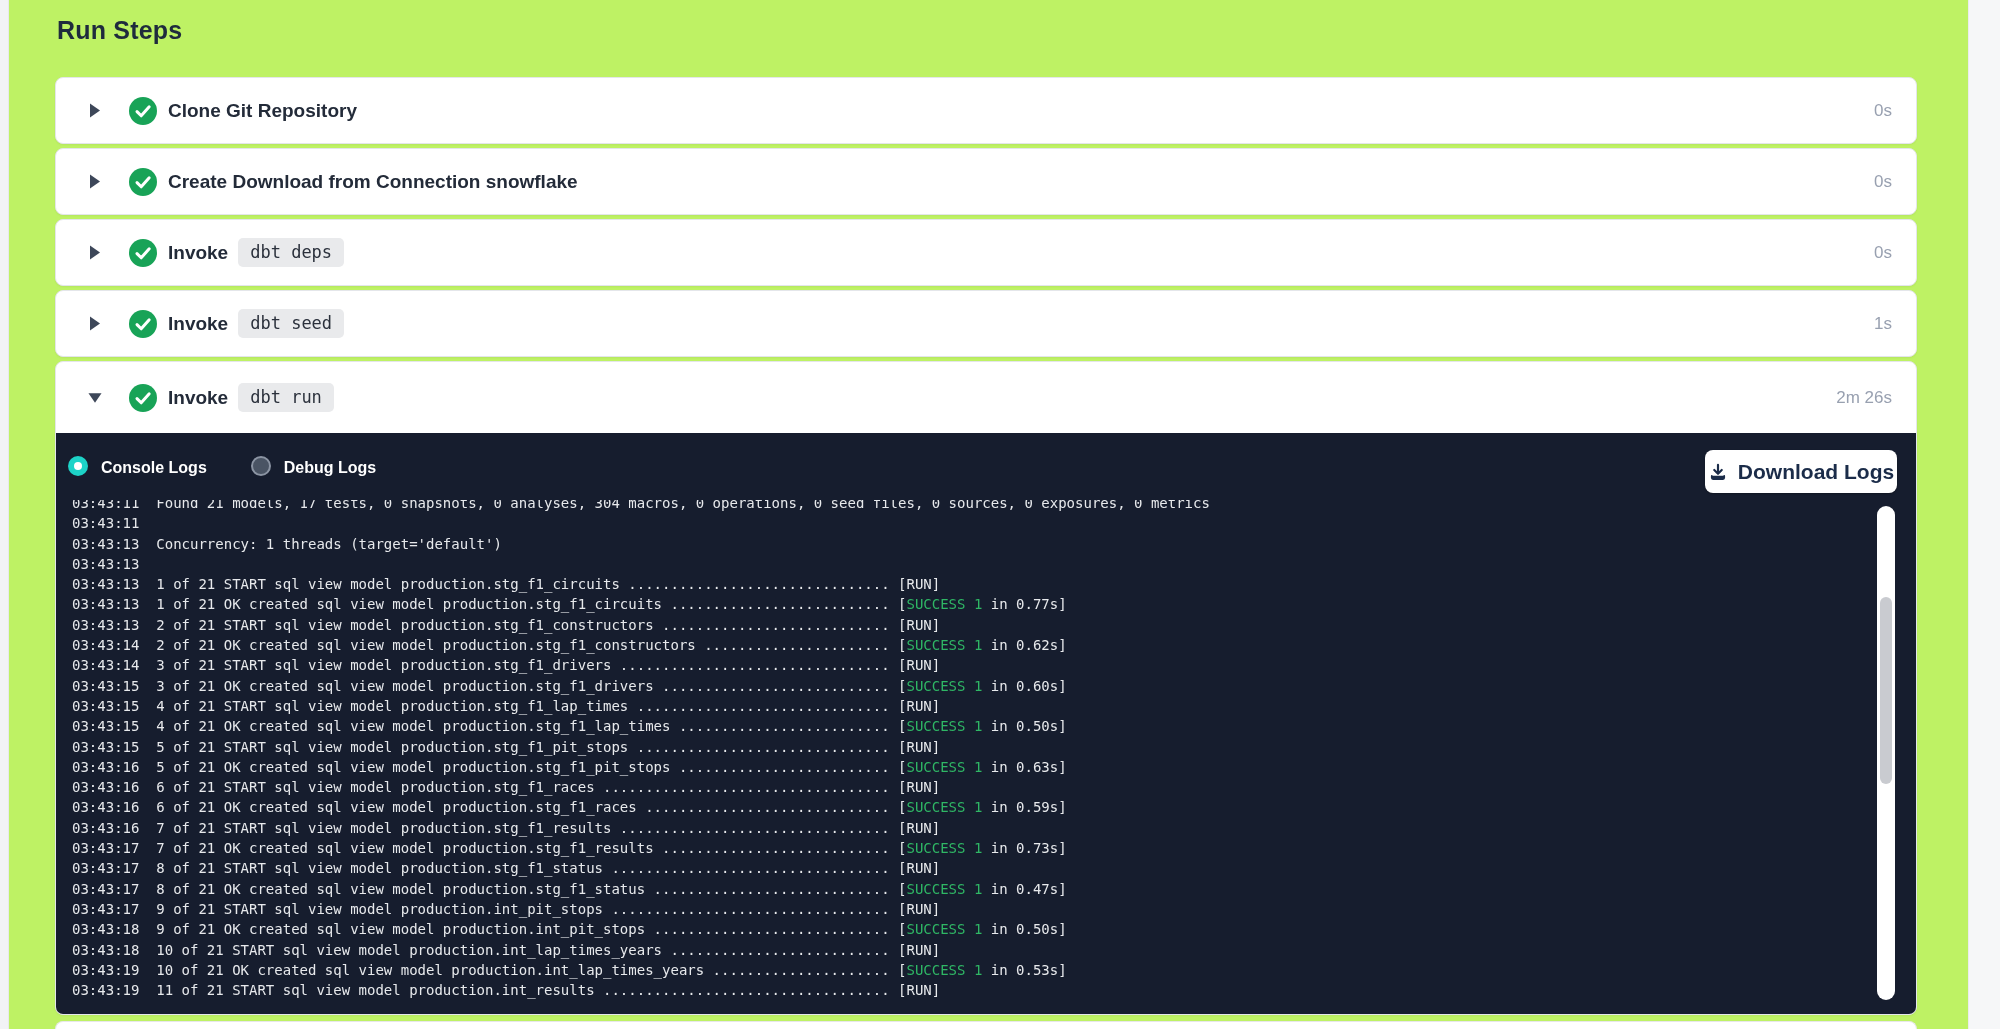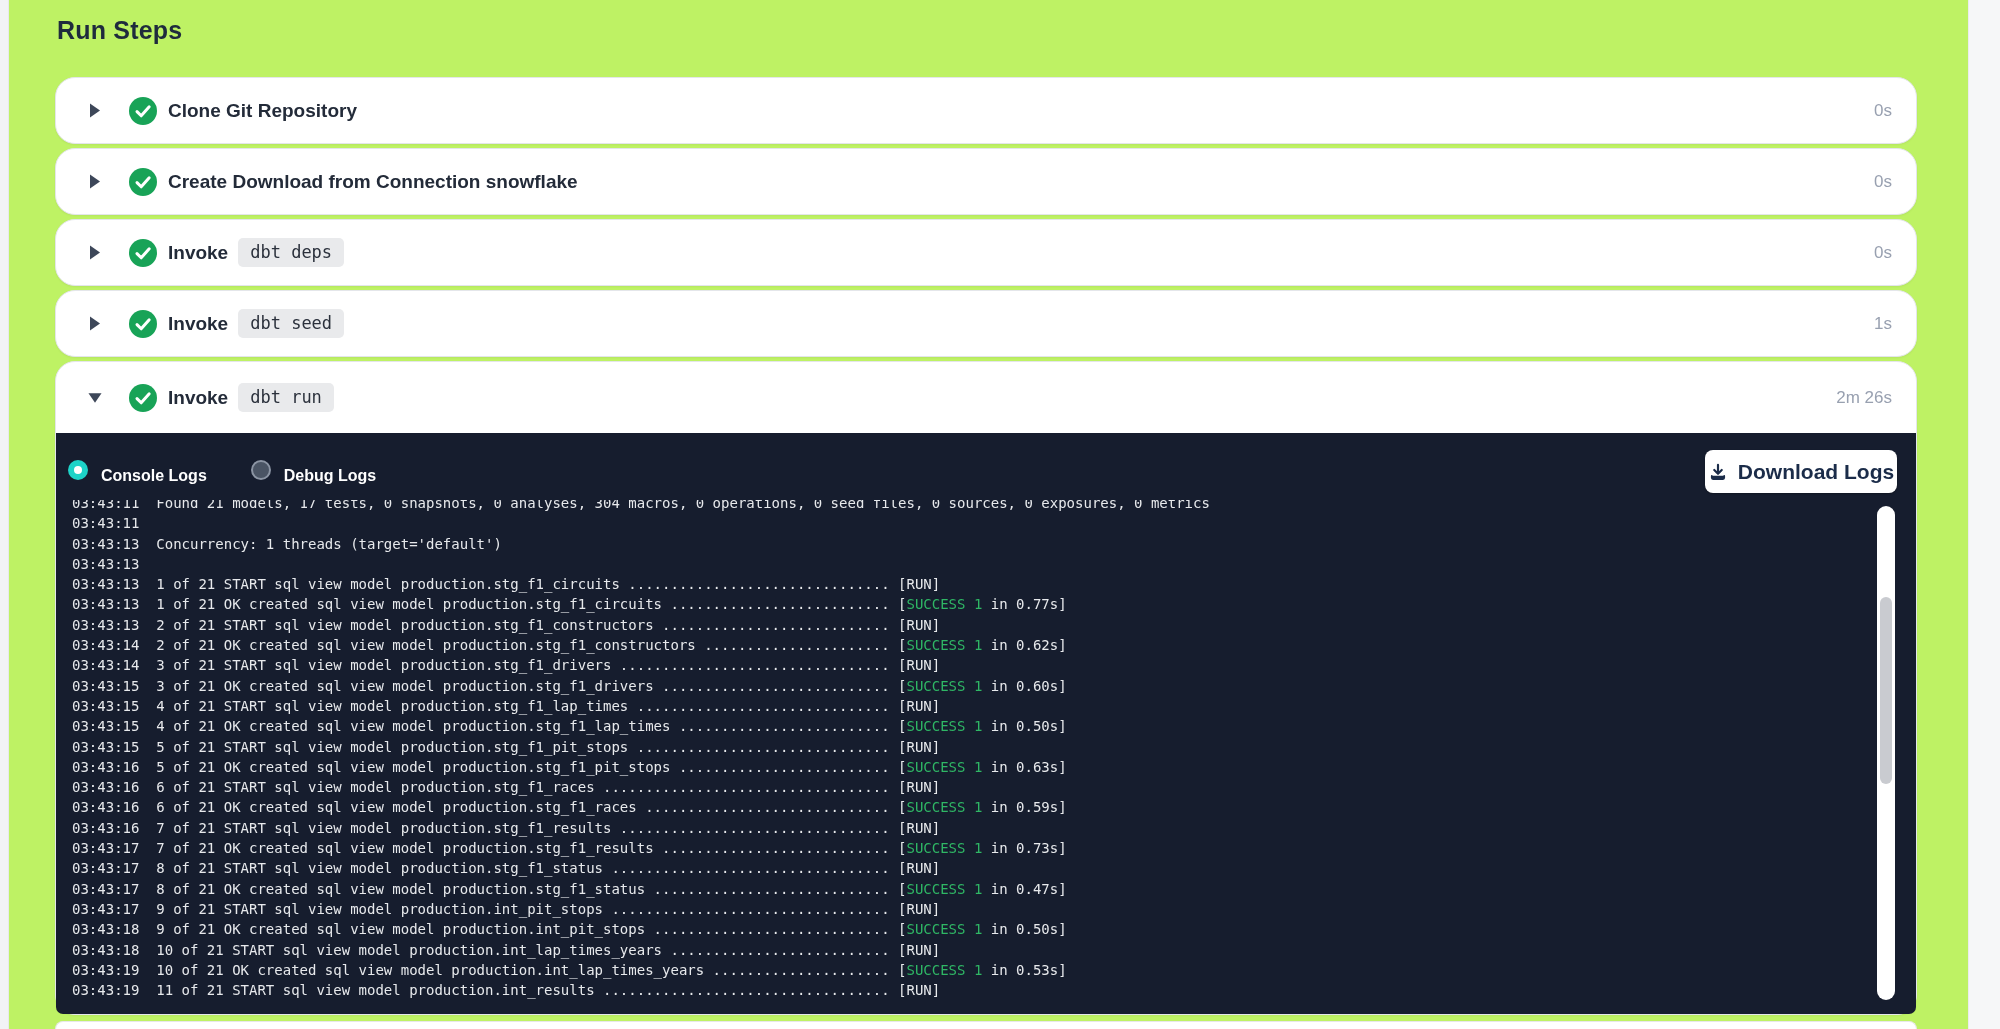--- a/index.html
+++ b/index.html
@@ -10,21 +10,21 @@
   .gutter-left  { position:absolute; left:0; top:0; width:9px; height:1029px;
                   background:#f2f3f5; border-right:1px solid #e8e9eb; }
   .gutter-right { position:absolute; left:1968px; top:0; width:32px; height:1029px;
                   background:#f6f7f8; border-left:1px solid #ebecee; }
 
   .page-title { position:absolute; left:57px; top:16px; font-size:25px; font-weight:700;
                 color:#1f2b3d; letter-spacing:.2px; }
 
   .steps { position:absolute; left:55px; top:77px; width:1862px; }
 
-  .step-card { background:#fff; border:1px solid #e4e6ea; border-radius:20px;
+  .step-card { background:#fff; border:1px solid #e4e6ea; border-radius:8px;
                margin-bottom:4px; box-shadow:0 1px 2px rgba(16,24,40,.05); }
   .step-header { display:flex; align-items:center; height:65px; padding:0 24px 0 32px; cursor:pointer; }
   .step-card.collapsed .step-header { height:65px; }
   .step-card.expanded  .step-header { height:71px; }
 
   .caret { width:14px; height:15px; flex:0 0 14px; margin-right:27px; display:flex;
            align-items:center; justify-content:center; }
   .check { width:28px; height:28px; flex:0 0 28px; margin-right:11px; }
   .step-label { font-size:19px; font-weight:700; color:#232b39; }
   .code-badge { margin-left:10px; font-family:"DejaVu Sans Mono","Liberation Mono",monospace;
@@ -36,21 +36,21 @@
   
   .log-panel { position:relative; height:581px; background:#161d2e;
                border-radius:0 0 7px 7px; overflow:hidden; }
   .log-toolbar { position:absolute; left:0; top:0; right:0; height:67px; }
   .radio-group { position:absolute; left:12px; top:22px; display:flex; align-items:center; }
   .radio { width:20px; height:20px; border-radius:50%; position:relative; cursor:pointer; }
   .radio.selected { background:#1dd3c8; }
   .radio.selected::after { content:""; position:absolute; left:6px; top:6px; width:8px; height:8px;
                            border-radius:50%; background:#ffffff; }
   .radio.unselected { background:#4a5464; border:2px solid #8b94a3; }
-  .radio-label { color:#ffffff; font-size:16px; font-weight:700; margin:12px 44px 0 13px; }
+  .radio-label { color:#ffffff; font-size:16px; font-weight:700; margin:4px 44px 0 13px; }
   .radio-label.last { margin-right:0; }
 
   .download-btn { position:absolute; top:17px; right:19px; height:43px; width:192px;
                   background:#ffffff; border:none; border-radius:8px; cursor:pointer;
                   display:flex; align-items:center; justify-content:center; gap:10px;
                   font-family:"Liberation Sans",sans-serif;
                   font-size:21px; font-weight:700; color:#1b2c49;
                   box-shadow:0 1px 2px rgba(0,0,0,.25); }
 
   .log-viewport { position:absolute; left:16px; right:46px; top:67px; height:505px; overflow:hidden; }

